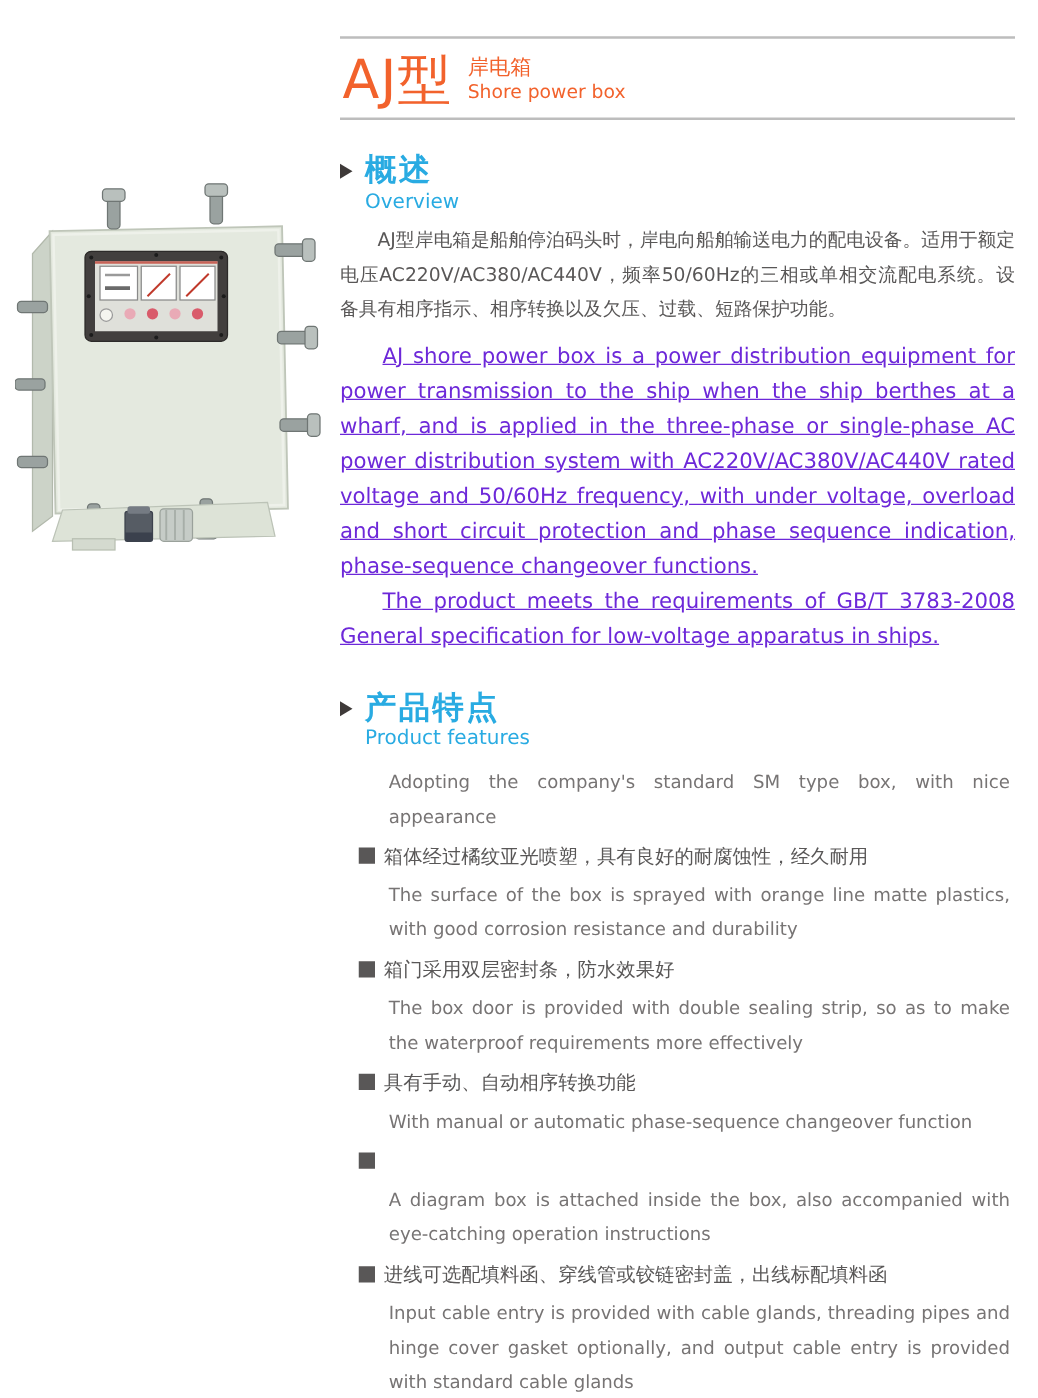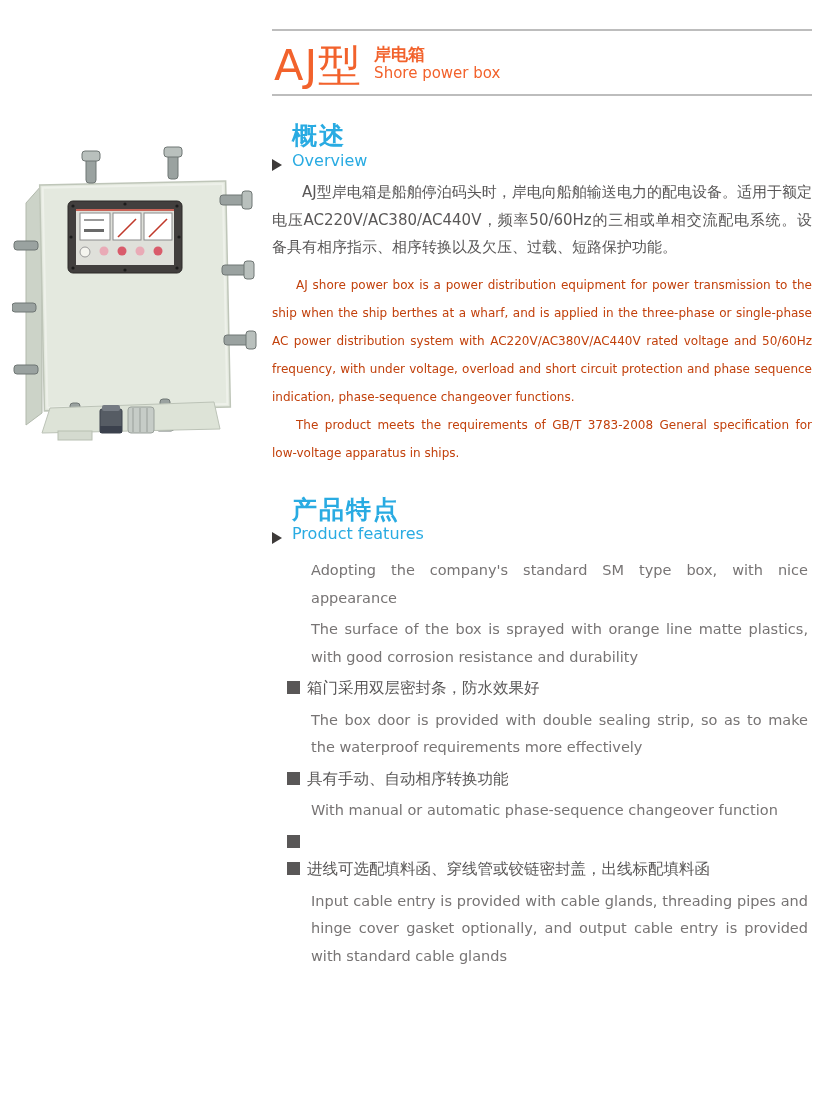--- a/index.html
+++ b/index.html
@@ -4,39 +4,39 @@
 <style>
   html,body{margin:0;padding:0;background:#ffffff;}
   .page{
     position:relative;width:830px;height:1118px;background:#ffffff;overflow:hidden;
     font-family:"DejaVu Sans","Liberation Sans",sans-serif;
   }
   
   .content{position:absolute;left:272px;top:0;width:540px;}
   .rule{border:none;border-top:2px solid #bdbdbd;margin:0;}
   .rule.top{margin-top:29px;}
-  .title-row{display:flex;align-items:flex-end;gap:12px;padding:13px 0 9px 2px;}
+  .title-row{display:flex;align-items:center;gap:12px;padding:13px 0 9px 2px;}
   .model{color:#f2622c;font-size:43px;line-height:0.95;letter-spacing:1px;font-weight:400;}
   .title-stack{display:flex;flex-direction:column;padding-bottom:3px;}
-  .title-zh{font-size:17px;font-weight:bold;color:#f2622c;line-height:1.2;}
+  .title-zh{font-size:17px;font-weight:normal;color:#f2622c;line-height:1.2;}
   .title-en{font-size:15px;color:#f2622c;line-height:1.2;}
 
-  .section-heading{display:flex;align-items:flex-end;gap:10px;}
+  .section-heading{display:flex;align-items:flex-start;gap:10px;}
   .overview .section-heading{margin-top:26px;}
   .features .section-heading{margin-top:29px;}
   .arrow-icon{width:0;height:0;border-left:10px solid #3e3a39;border-top:6px solid transparent;
     border-bottom:6px solid transparent;margin-top:9px;flex:none;}
   .h-zh{font-size:25px;font-weight:bold;color:#29abe2;letter-spacing:2px;line-height:1.15;}
   .h-en{font-size:16px;color:#29abe2;line-height:1.25;}
 
   .para-zh{font-size:15px;color:#595757;line-height:27.5px;text-align:justify;
     text-indent:2em;margin:8px 0 0 0;}
   .para-zh.no-gap{margin-top:0;}
-  .para-en{font-size:12px;color:#c2410c;line-height:28px;text-align:justify;
-    text-indent:2em;margin:9px 0 0 0;}
+  .para-en{font-size:17px;color:#6d28d9;line-height:28px;text-align:justify;
+    text-indent:2em;margin:9px 0 0 0;text-decoration:underline;}
   .para-en.no-gap{margin-top:0;}
 
   .features-list{margin-top:13px;padding-left:15px;}
   .f-zh{font-size:15.5px;color:#595757;line-height:27.5px;}
   .sq-icon{display:inline-block;width:13px;height:13px;background:#595757;margin-right:7px;
     vertical-align:-1px;}
   .f-en{font-size:14.5px;color:#777474;line-height:27.5px;text-align:justify;
     padding-left:20px;margin:4px;}
 
   
@@ -175,32 +175,34 @@
           <div class="h-zh">产品特点</div>
           <div class="h-en">Product features</div>
         </div>
       </div>
 
       <div class="features-list">
         <div class="feature-item">
           <p class="f-en">Adopting the company's standard SM type box, with nice appearance</p>
         </div>
         <div class="feature-item">
+          <div class="f-zh"><span class="sq-icon"></span><span>箱体经过橘纹亚光喷塑，具有良好的耐腐蚀性，经久耐用</span></div>
           <p class="f-en">The surface of the box is sprayed with orange line matte plastics, with good corrosion resistance and durability</p>
         </div>
         <div class="feature-item">
           <div class="f-zh"><span class="sq-icon"></span><span>箱门采用双层密封条，防水效果好</span></div>
           <p class="f-en">The box door is provided with double sealing strip, so as to make the waterproof requirements more effectively</p>
         </div>
         <div class="feature-item">
           <div class="f-zh"><span class="sq-icon"></span><span>具有手动、自动相序转换功能</span></div>
           <p class="f-en">With manual or automatic phase-sequence changeover function</p>
         </div>
         <div class="feature-item">
           <div class="f-zh"><span class="sq-icon"></span></div>
+          <p class="f-en">A diagram box is attached inside the box, also accompanied with eye-catching operation instructions</p>
         </div>
         <div class="feature-item">
           <div class="f-zh"><span class="sq-icon"></span><span>进线可选配填料函、穿线管或铰链密封盖，出线标配填料函</span></div>
           <p class="f-en">Input cable entry is provided with cable glands, threading pipes and hinge cover gasket optionally, and output cable entry is provided with standard cable glands</p>
         </div>
       </div>
     </section>
 
   </div>
 </div>

